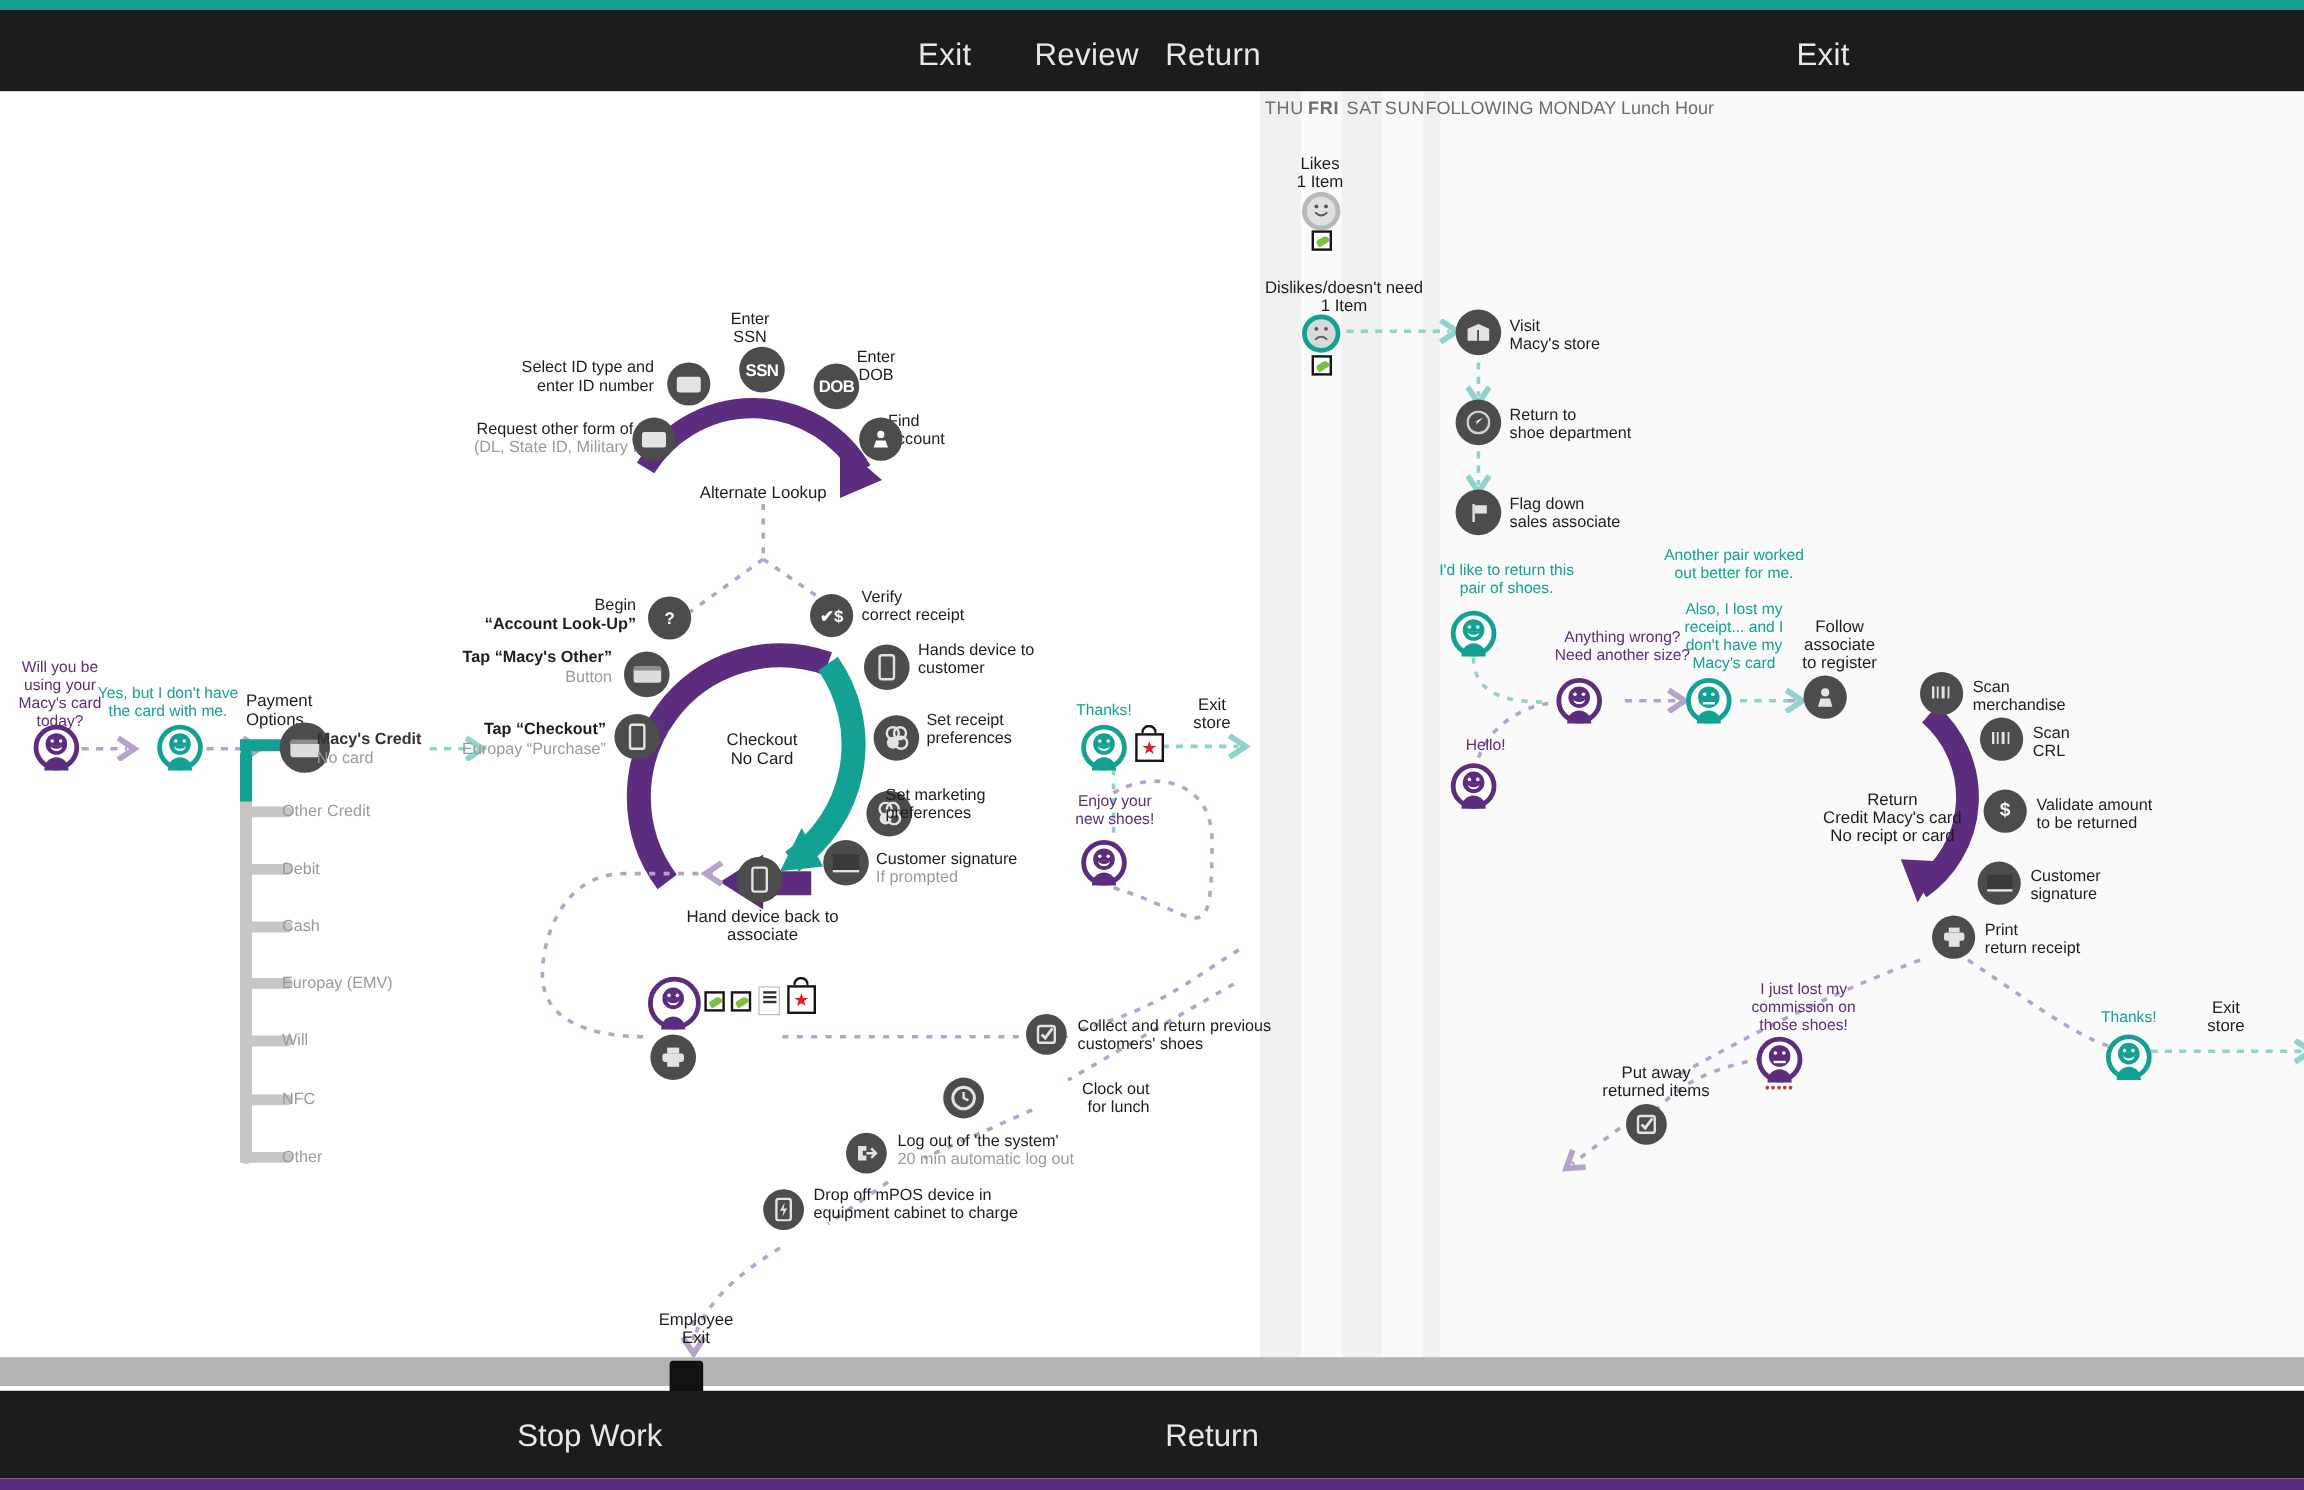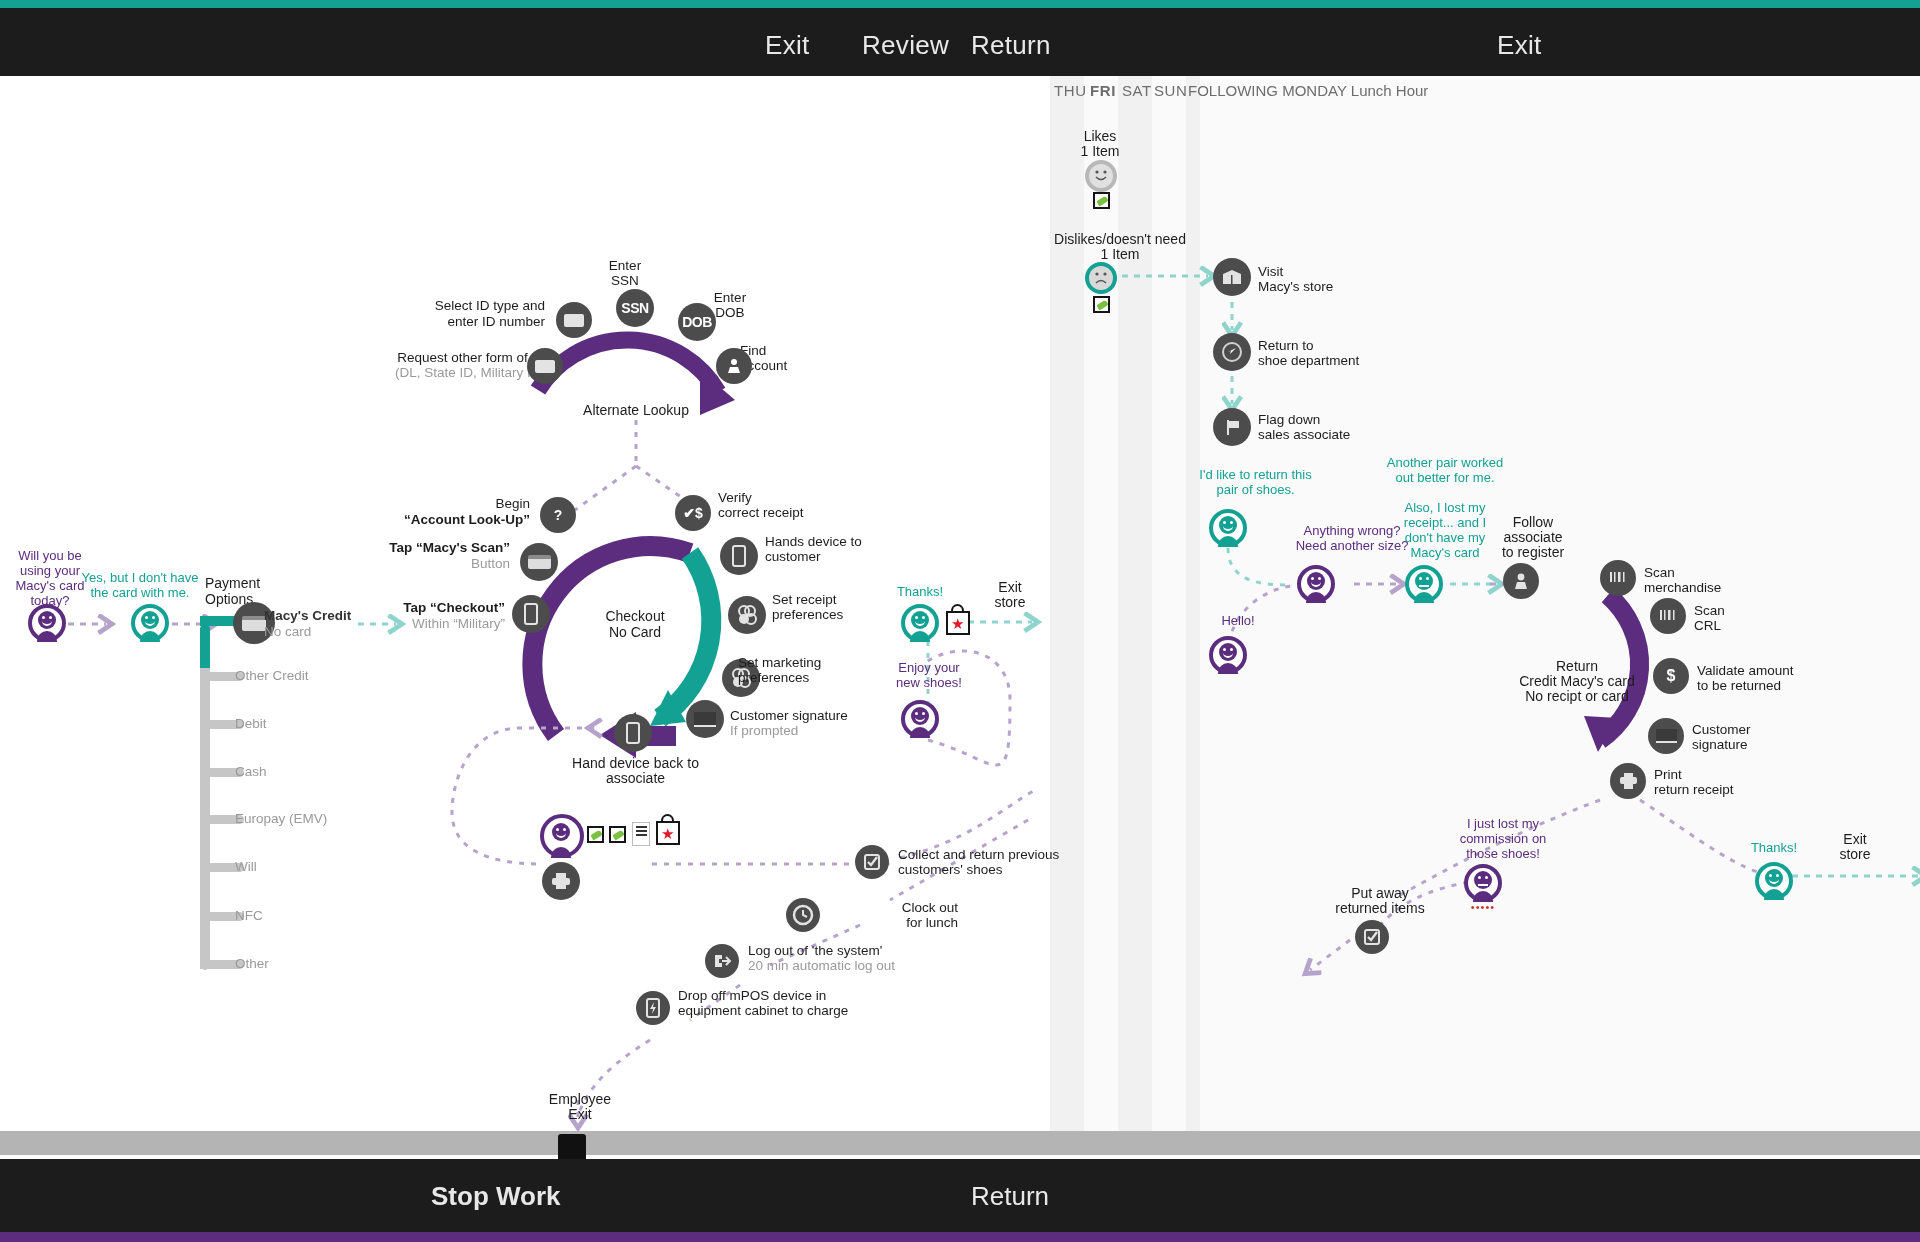--- a/index.html
+++ b/index.html
@@ -278,28 +278,28 @@
         <path d="M3,16 L15,16 L13,10 L5,10 Z" fill="#fff"></path>
       </svg>
   </div>
 
   <div class="title-c" style="left:576px;top:402px;width:120px;">Alternate Lookup</div>
 
   <div class="lbl r" style="left:390px;top:496px;width:140px;">Begin</div>
   <div class="lbl r" style="left:390px;top:512px;width:140px;font-weight:bold;">“Account Look-Up”</div>
   <div class="circ" style="left:540px;top:497px;width:36px;height:36px;font-size:14px;font-weight:bold;">?</div>
 
-  <div class="lbl r" style="left:330px;top:540px;width:180px;font-weight:bold;">Tap “Macy's Scan”</div>
+  <div class="lbl r" style="left:330px;top:540px;width:180px;font-weight:bold;">Tap “Macy's Other”</div>
   <div class="lbl r sub" style="left:330px;top:556px;width:180px;">Button</div>
   <div class="circ" style="left:520px;top:543px;width:38px;height:38px;">
     <div style="width:23px;height:14px;background:#ddd;border-radius:2px;border-top:4px solid #8c8c8c;"></div>
   </div>
 
   <div class="lbl r" style="left:330px;top:600px;width:175px;font-weight:bold;">Tap “Checkout”</div>
-  <div class="lbl r sub" style="left:330px;top:616px;width:175px;">Within “Military”</div>
+  <div class="lbl r sub" style="left:330px;top:616px;width:175px;">Europay “Purchase”</div>
   <div class="circ" style="left:512px;top:595px;width:38px;height:38px;">
     <div style="width:14px;height:22px;border:2px solid #e3e3e3;border-radius:3px;"></div>
   </div>
 
   <div class="title-c" style="left:580px;top:608px;width:110px;">Checkout</div>
   <div class="title-c sub" style="left:580px;top:624px;width:110px;">No Card</div>
 
   <div class="circ" style="left:675px;top:495px;width:36px;height:36px;font-size:14px;font-weight:bold;">✔$</div>
   <div class="lbl" style="left:718px;top:490px;width:150px;white-space:pre-line;line-height:15px;">Verify
 correct receipt</div>
@@ -639,18 +639,18 @@
         <div class="mouth"></div>
       </div>
       <div class="body"></div>
   </div>
   <div class="title-c" style="left:1810px;top:832px;width:90px;white-space:pre-line;line-height:15px;">Exit
 store</div>
 
   <div class="gray-strip"></div>
   <div class="home-btn"></div>
   <div class="bottombar">
-    <div class="navitem" style="left:431px;font-weight:bold;">Stop Work</div>
+    <div class="navitem" style="left:431px;">Stop Work</div>
     <div class="navitem" style="left:971px;">Return</div>
   </div>
   <div class="purple-strip"></div>
 
 </div>
 
 </body></html>

